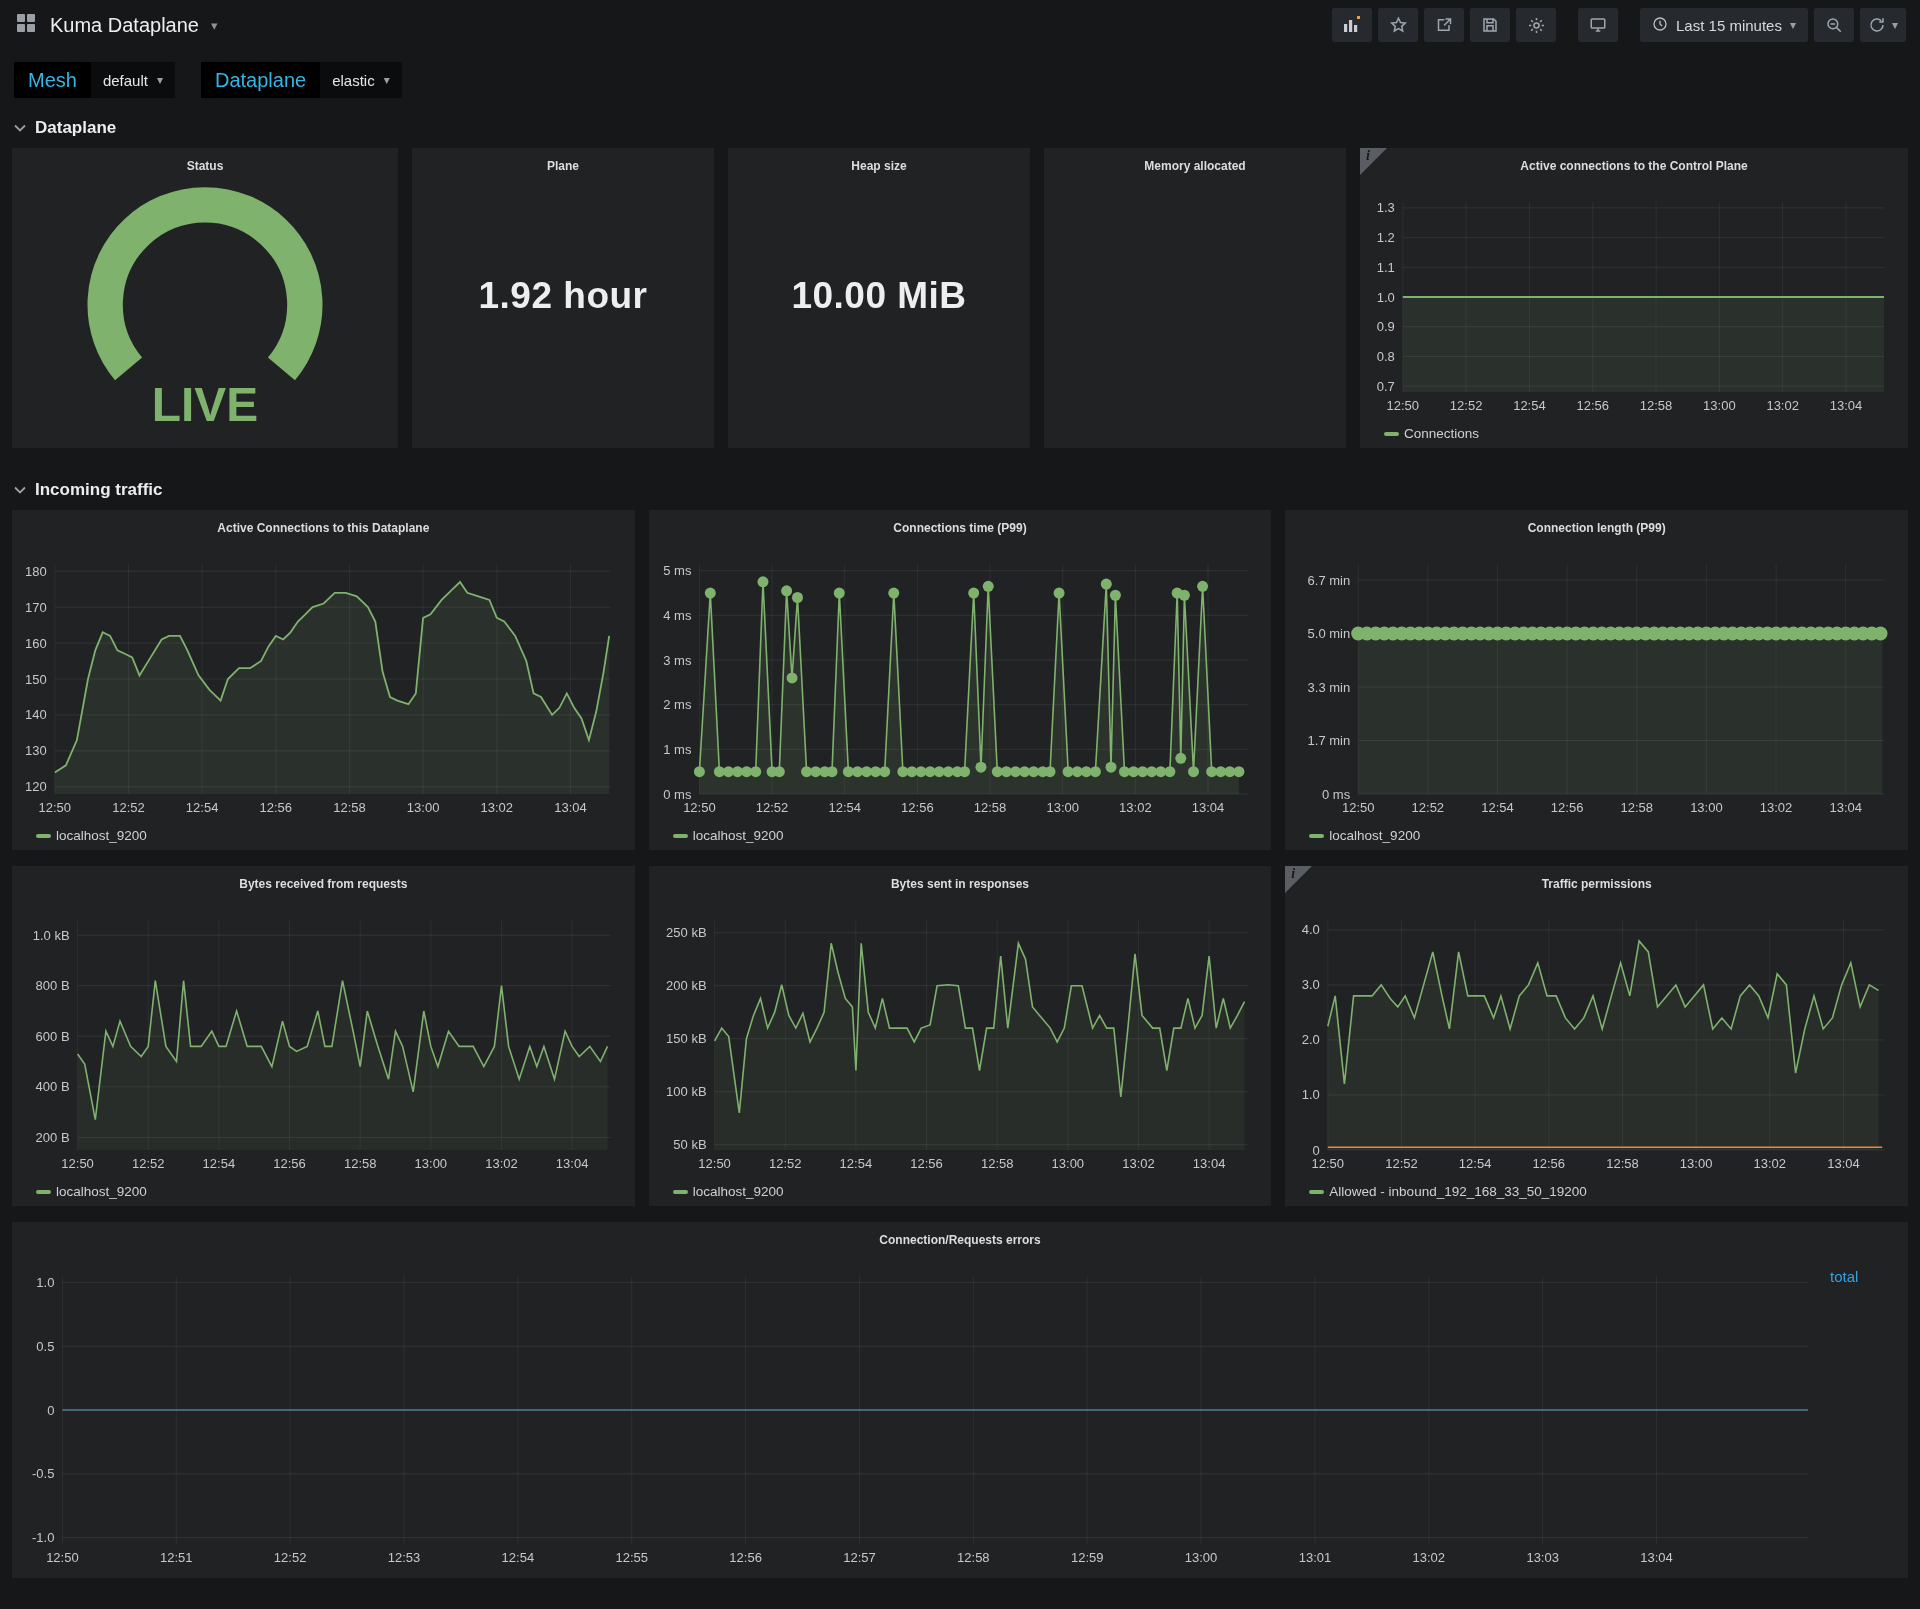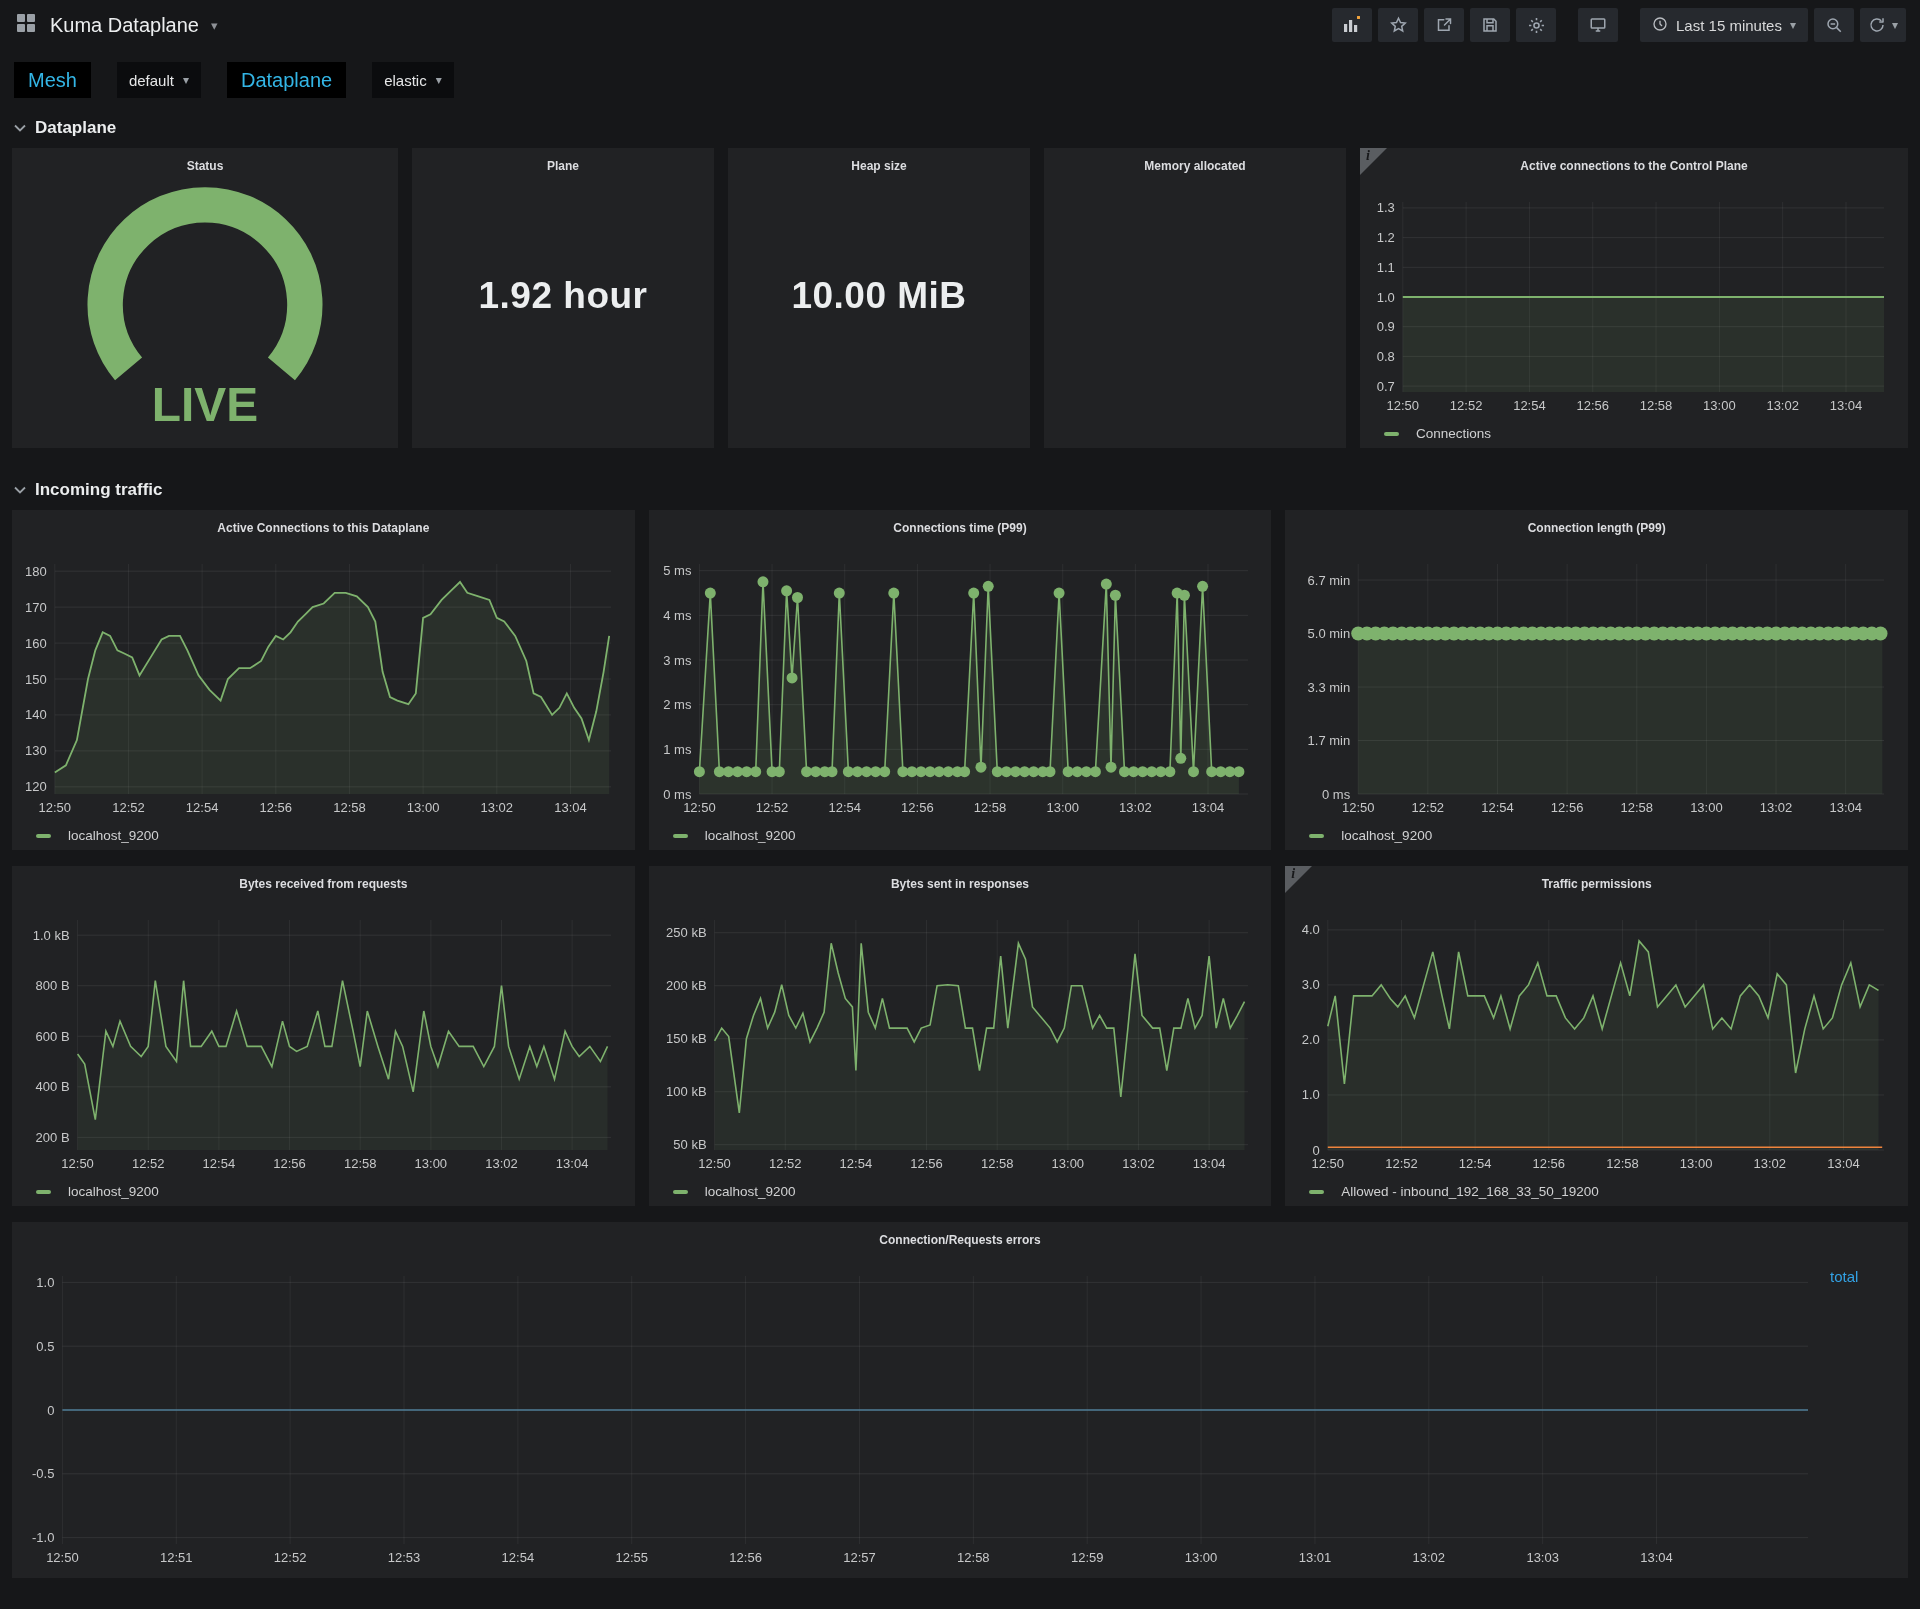--- a/index.html
+++ b/index.html
@@ -14,38 +14,38 @@
   .tb-btn{min-width:40px;height:34px;background:#26292e;border-radius:2px;display:flex;align-items:center;justify-content:center;gap:6px;cursor:pointer;padding:0 8px;box-sizing:border-box;}
   .tb-btn svg{display:block;}
   .tb-group-gap{width:10px;}
   .time-picker{height:34px;background:#26292e;border-radius:2px;display:flex;align-items:center;gap:8px;padding:0 12px;font-size:15px;color:#d8d9da;cursor:pointer;}
   .caret{color:#9aa0a6;font-size:12px;}
 
   
   .submenu{display:flex;align-items:center;gap:26px;padding:12px 14px 4px;}
   .var{display:flex;align-items:stretch;height:36px;}
   .var-label{background:#000000;display:flex;align-items:center;padding:0 14px;font-size:20px;font-weight:500;}
-  .var-value{background:#0b0c0e;display:flex;align-items:center;gap:9px;padding:0 12px;font-size:15px;color:#e6e7e8;cursor:pointer;margin-left:26px;}
+  .var-value{background:#0b0c0e;display:flex;align-items:center;gap:9px;padding:0 12px;font-size:15px;color:#e6e7e8;cursor:pointer;}
 
   
   .section-header{display:flex;align-items:center;gap:9px;padding:16px 14px 10px;cursor:pointer;}
   .section-header .sec-title{font-size:17px;font-weight:700;color:#ebedee;}
 
   
   .row{display:grid;gap:14px;margin:0 12px 16px;}
   .row1{grid-template-columns:386px 302px 302px 302px 1fr;height:300px;}
   .row3col{grid-template-columns:1fr 1fr 1fr;height:340px;}
   .rowfull{grid-template-columns:1fr;height:356px;}
   .panel{background:#212224;position:relative;overflow:hidden;}
   .panel-title{padding-top:11px;height:24px;text-align:center;color:#dcdde0;font-size:12px;font-weight:600;cursor:pointer;}
   .stat-value{position:absolute;top:50%;left:0;right:0;transform:translateY(-54%);text-align:center;font-size:37px;font-weight:700;color:#eceeef;letter-spacing:.5px;}
   .gauge-wrap{position:absolute;top:34px;bottom:6px;left:0;right:0;}
   .plot{position:absolute;top:44px;left:6px;right:12px;bottom:32px;}
   .plot-noleg{bottom:10px;}
-  .legend{position:absolute;bottom:7px;left:24px;display:flex;align-items:center;gap:17px;font-size:13.5px;color:#d0d1d2;justify-content:space-between;}
+  .legend{position:absolute;bottom:7px;left:24px;display:flex;align-items:center;gap:5px;font-size:13.5px;color:#d0d1d2;justify-content:space-between;}
   .dash{width:15px;height:4px;border-radius:2px;}
   .legend-right{position:absolute;top:46px;right:12px;width:66px;font-size:15px;text-align:left;cursor:pointer;}
   .errors-plot{right:88px;}
 
   .info-corner{position:absolute;top:0;left:0;width:0;height:0;border-top:27px solid #5a5d61;border-right:27px solid transparent;}
   .info-i{position:absolute;top:1px;left:6px;font-family:"Liberation Serif",serif;font-style:italic;font-weight:700;font-size:14px;color:#17181a;line-height:1;}
 
   svg text.tick{font-family:"Liberation Sans",sans-serif;font-size:13px;fill:#c7c8c9;}
 </style>
 </head>

